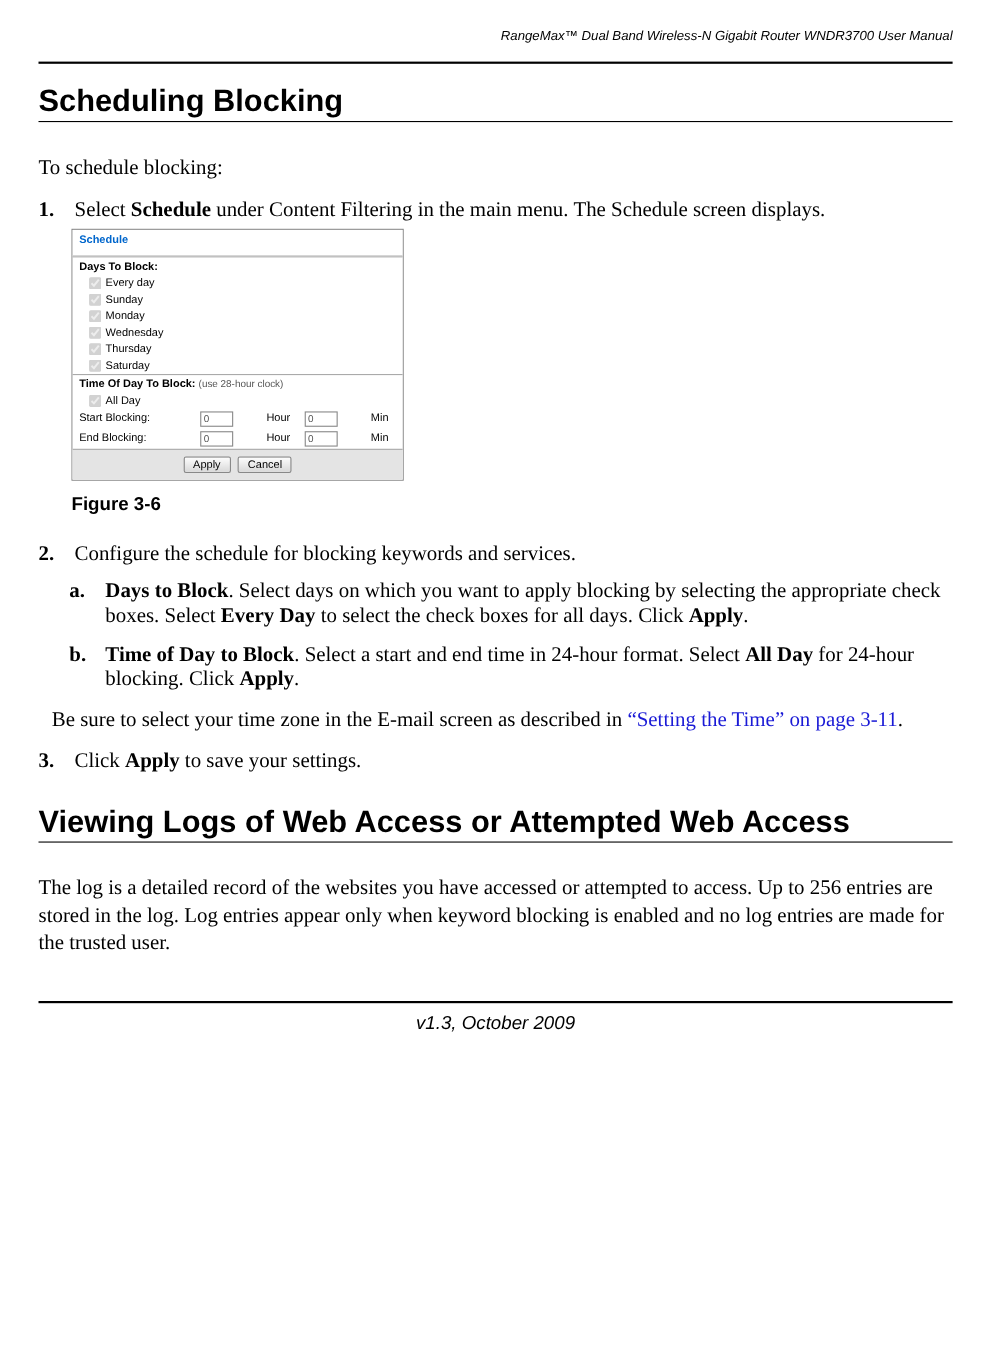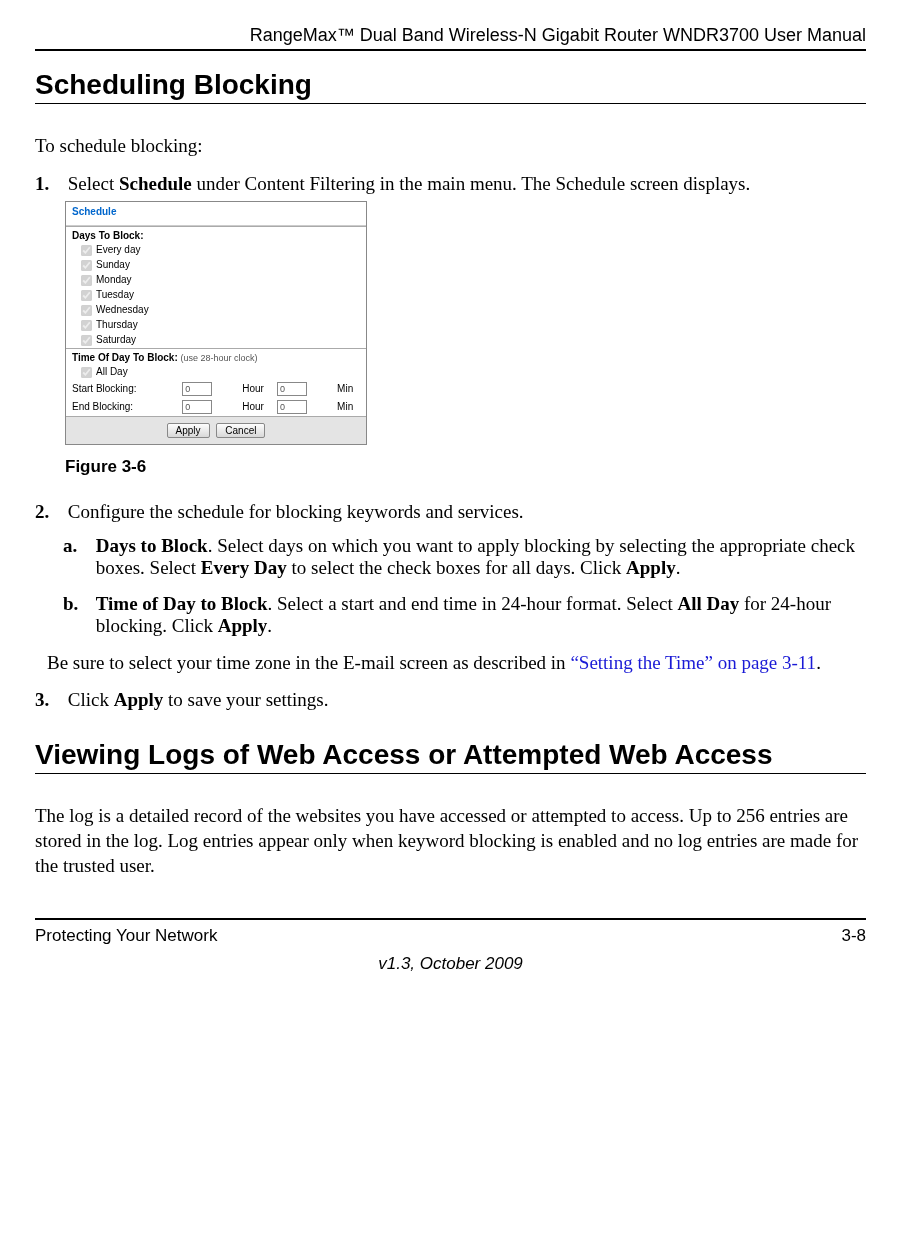--- a/index.html
+++ b/index.html
@@ -10,23 +10,24 @@
     background: #fff;
     color: #000;
     width: 901px;
   }
   .page {
     padding: 20px 35px 20px 35px;
     box-sizing: border-box;
   }
   .header-title {
     font-family: Arial, Helvetica, sans-serif;
-    font-size: 18px;
+    font-style: italic;
+    font-size: 12px;
     text-align: right;
-    margin-bottom: 3px;
+    margin-bottom: 17px;
     margin-top: 5px;
   }
   .hr-top {
     border: none;
     border-top: 2px solid #000;
     margin: 0 0 18px 0;
   }
   h1.section {
     font-family: Arial, Helvetica, sans-serif;
     font-size: 28px;
@@ -98,21 +99,20 @@
       </span>
       
       
       <div class="screenshot">
         <div class="ss-title">Schedule</div>
         <div class="ss-block">
           <div class="ss-header">Days To Block:</div>
           <div class="ss-row"><input type="checkbox" checked="" disabled="" style=""><span>Every day</span></div>
           <div class="ss-row"><input type="checkbox" checked="" disabled="" style=""><span>Sunday</span></div>
           <div class="ss-row"><input type="checkbox" checked="" disabled="" style=""><span>Monday</span></div>
-          <div class="ss-row"><input type="checkbox" checked="" disabled="" style=""><span>Tuesday</span></div>
           <div class="ss-row"><input type="checkbox" checked="" disabled="" style=""><span>Wednesday</span></div>
           <div class="ss-row"><input type="checkbox" checked="" disabled="" style=""><span>Thursday</span></div>
           <div class="ss-row"><input type="checkbox" checked="" disabled="" style=""><span>Saturday</span></div>
 
           <div class="ss-header">
             <span>Time Of Day To Block:</span>
             <span class="note">(use 28-hour clock)</span>
           </div>
           <div class="ss-row"><input type="checkbox" checked="" disabled="" style=""><span>All Day</span></div>
           <div class="ss-time-row">
@@ -167,18 +167,14 @@
       </span>
     </li>
   </ol>
 
   <h1 class="section" style="margin-top:28px;">Viewing Logs of Web Access or Attempted Web Access</h1>
   <hr class="section-rule">
 
   <p>The log is a detailed record of the websites you have accessed or attempted to access. Up to 256 entries are stored in the log. Log entries appear only when keyword blocking is enabled and no log entries are made for the trusted user.</p>
 
   <hr class="footer-rule">
-  <div class="footer-row">
-    <span>Protecting Your Network</span>
-    <span>3-8</span>
-  </div>
   <div class="footer-version">v1.3, October 2009</div>
 </div>
 
 </body></html>

